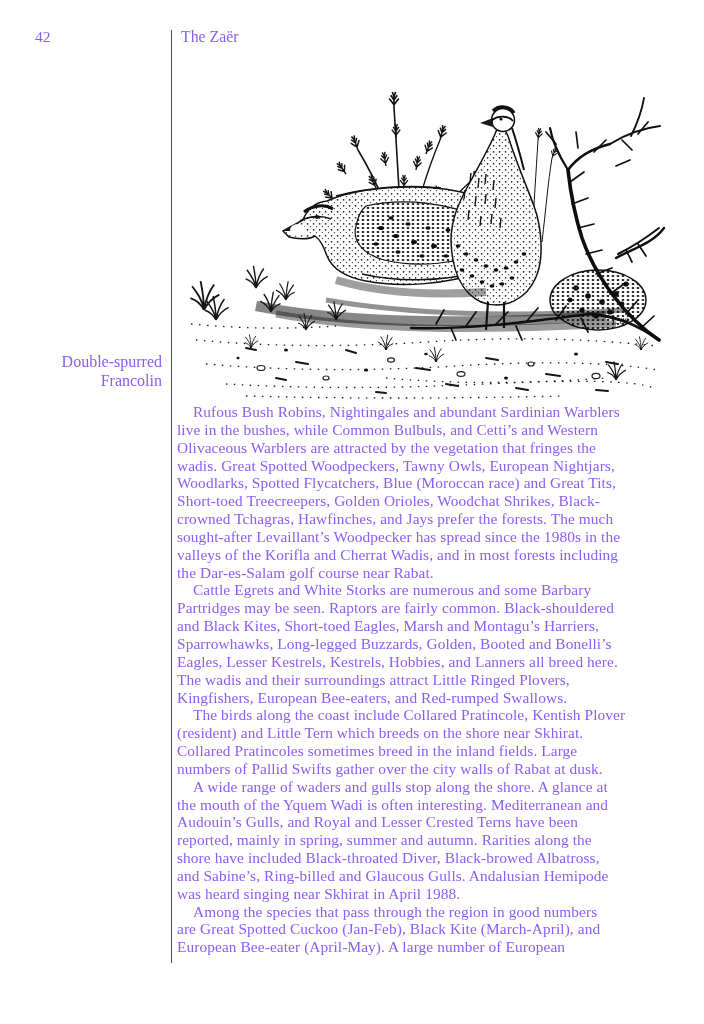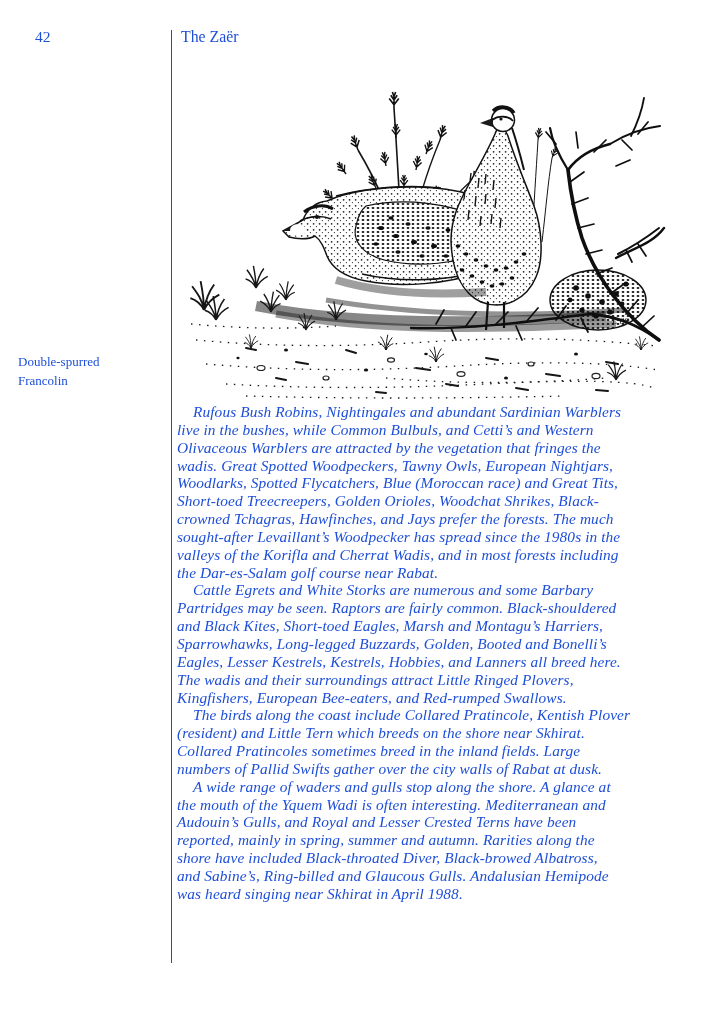--- a/index.html
+++ b/index.html
@@ -1,32 +1,32 @@
 <!DOCTYPE html>
 <html><head>
 <meta charset="utf-8">
 <style>
   html,body{margin:0;padding:0;background:#ffffff;}
   .page{
     position:relative;width:704px;height:1024px;background:#ffffff;overflow:hidden;
-    font-family:"Liberation Serif","DejaVu Serif",serif;color:#1d4ed8;
+    font-family:"Liberation Serif","DejaVu Serif",serif;color:#8b5cf6;
   }
   .pagenum{position:absolute;left:35px;top:28px;font-size:15.5px;line-height:18px;}
   .runhead{position:absolute;left:181px;top:28px;font-size:15.8px;line-height:18px;}
   .rule{position:absolute;left:171px;top:30px;width:1.4px;height:933px;background:#4d4d4d;}
   .illo{position:absolute;left:186px;top:78px;width:480px;height:327px;margin:0;}
   .illo svg{display:block;width:100%;height:100%;}
   .caption{
-    position:absolute;left:18px;top:353px;width:144px;
-    font-size:13px;line-height:18.6px;white-space:pre-line;
+    position:absolute;left:18px;top:353px;width:144px;text-align:right;
+    font-size:16px;line-height:18.6px;white-space:pre-line;
   }
   .bodytext{position:absolute;left:177px;top:403px;width:504px;}
   .bodytext p{
     margin:0;font-size:15.35px;line-height:17.85px;white-space:pre-line;
-    text-indent:16px;letter-spacing:0.1px;font-style:italic;
+    text-indent:16px;letter-spacing:0.1px;
   }
   .sig{font-size:9px;font-style:italic;fill:#141414;font-family:"Liberation Serif",serif;}
 </style>
 </head>
 <body>
 
 <div class="page">
 
   <div class="pagenum">42</div>
   <div class="runhead">The Zaër</div>
@@ -263,15 +263,18 @@
 (resident) and Little Tern which breeds on the shore near Skhirat.
 Collared Pratincoles sometimes breed in the inland fields. Large
 numbers of Pallid Swifts gather over the city walls of Rabat at dusk.</p>
     <p>A wide range of waders and gulls stop along the shore. A glance at
 the mouth of the Yquem Wadi is often interesting. Mediterranean and
 Audouin’s Gulls, and Royal and Lesser Crested Terns have been
 reported, mainly in spring, summer and autumn. Rarities along the
 shore have included Black-throated Diver, Black-browed Albatross,
 and Sabine’s, Ring-billed and Glaucous Gulls. Andalusian Hemipode
 was heard singing near Skhirat in April 1988.</p>
+    <p>Among the species that pass through the region in good numbers
+are Great Spotted Cuckoo (Jan-Feb), Black Kite (March-April), and
+European Bee-eater (April-May). A large number of European</p>
   </main>
 
 </div>
 
 </body></html>

